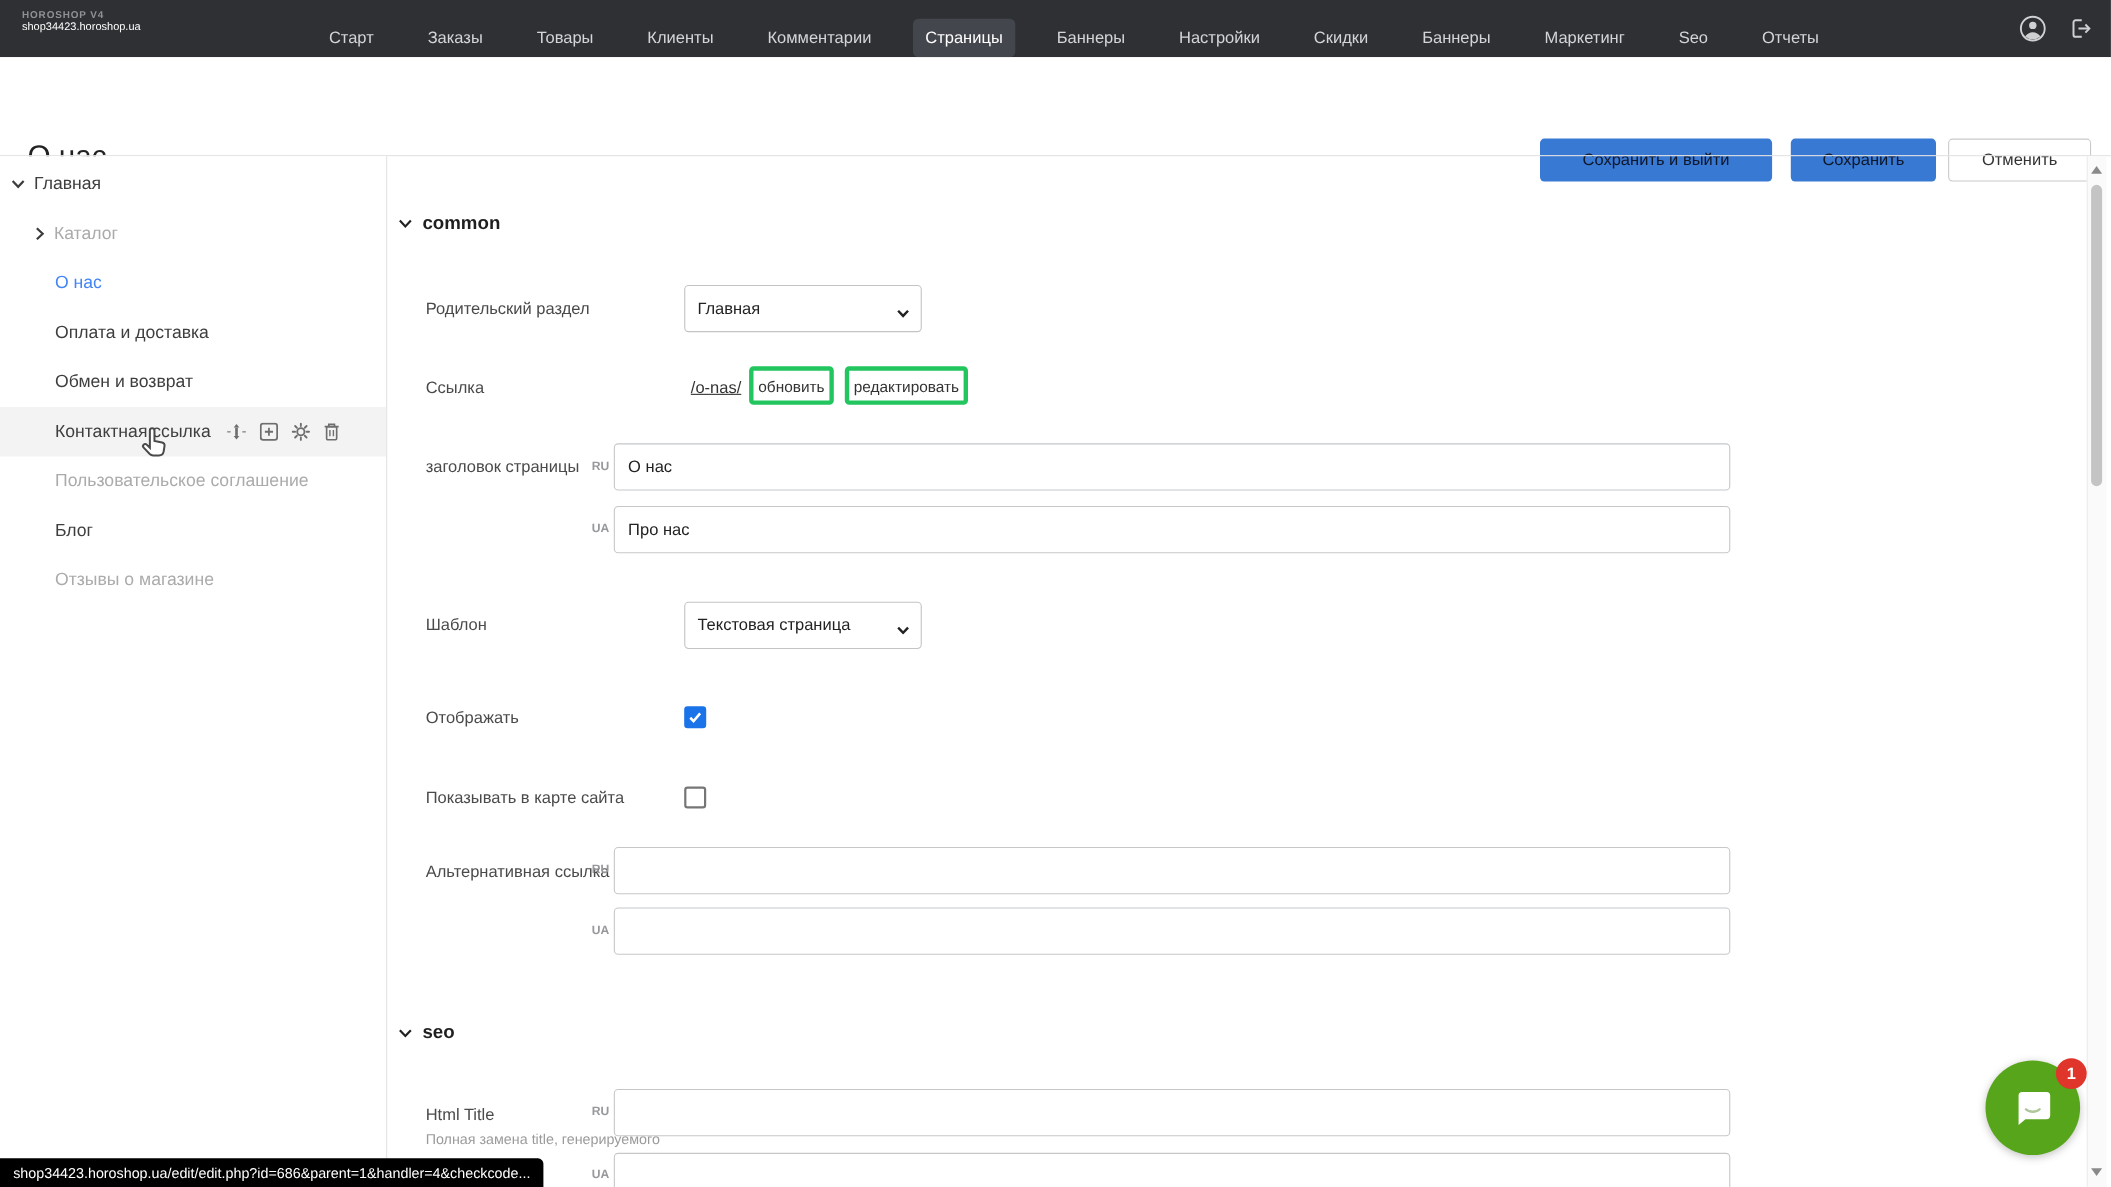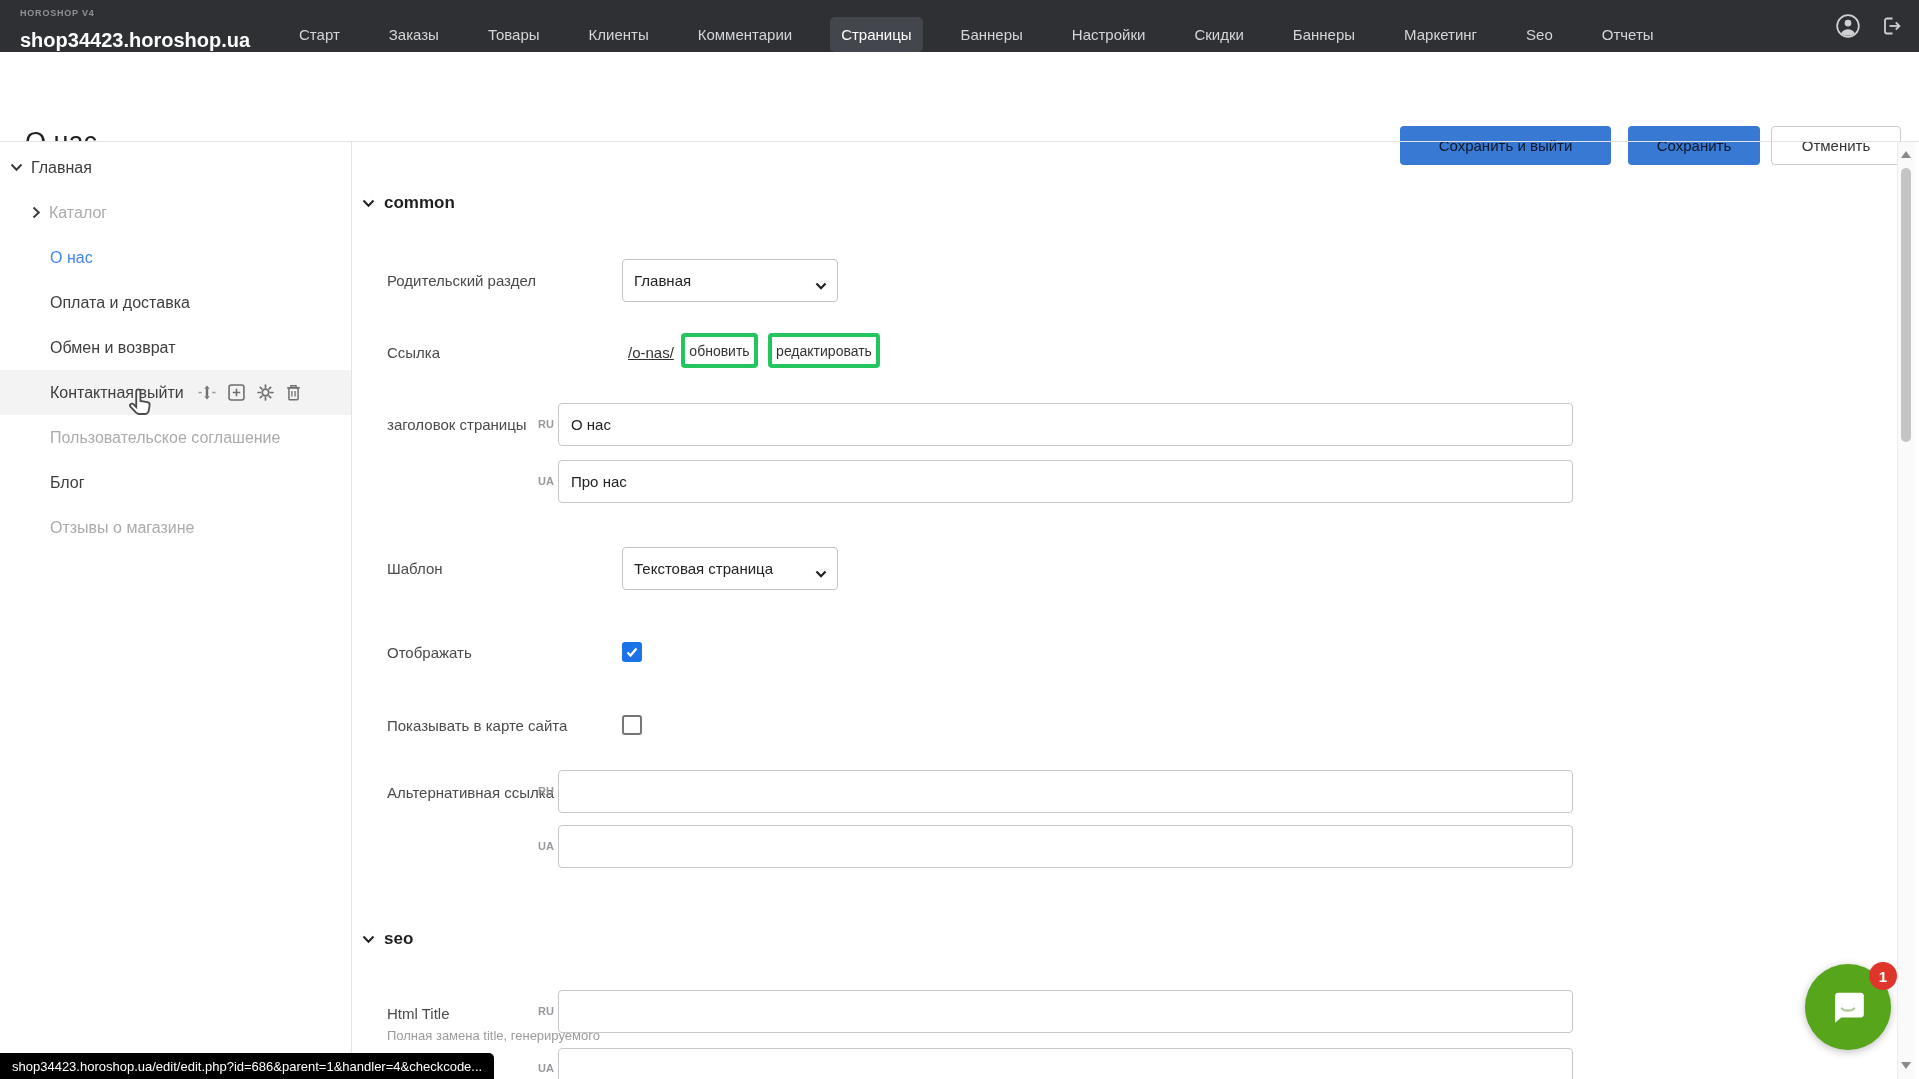--- a/index.html
+++ b/index.html
@@ -3,21 +3,21 @@
 <meta charset="utf-8">
 <style>
   * { margin:0; padding:0; box-sizing:border-box; }
   html,body { width:1919px; height:1079px; overflow:hidden; background:#fff;
     font-family:"Liberation Sans","DejaVu Sans",sans-serif; }
 
   
   .topnav { position:absolute; left:0; top:0; width:1919px; height:52px; background:#2e3034; }
   .brand { position:absolute; left:20px; top:8px; cursor:default; }
   .brand-small { font-size:9px; font-weight:bold; letter-spacing:.8px; color:#8f9194; }
-  .brand-main { font-size:20px; font-weight:bold; color:#fff; margin-top:11px; }
+  .brand-main { font-size:10px; font-weight:normal; color:#fff; margin-top:1px; }
   .nav-items { position:absolute; left:288px; top:0; height:52px; display:flex; align-items:flex-end; gap:27px; }
   .nav-item { font-size:15px; color:#d4d5d7; padding:9px 11px; border-radius:5px; cursor:pointer; white-space:nowrap; }
   .nav-item.active { background:#43464c; color:#fff; }
   .nav-icons { position:absolute; right:16px; top:0; height:52px; display:flex; align-items:center; gap:18px; }
 
   
   .page-header { position:absolute; left:0; top:52px; width:1919px; height:90px; background:#fff; }
   .page-title { position:absolute; left:25px; top:75px; font-size:27px; color:#222; }
   .btn { position:absolute; top:74px; height:39px; border-radius:4px; font-size:15px;
     display:flex; align-items:center; justify-content:center; cursor:pointer; border:none; }
@@ -144,21 +144,21 @@
   <div class="tree-row pl1 selected">
     <span>О нас</span>
   </div>
   <div class="tree-row pl1">
     <span>Оплата и доставка</span>
   </div>
   <div class="tree-row pl1">
     <span>Обмен и возврат</span>
   </div>
   <div class="tree-row pl1 hovered">
-    <span>Контактная выйти</span>
+    <span>Контактная ссылка</span>
     <span class="row-icons">
       <span>
         <svg width="18" height="15" viewBox="0 0 18 15">
             <path d="M9 0.5l2.6 3.2H6.4z M9 14.5l2.6-3.2H6.4z" fill="#6e6e6e"></path>
             <rect x="7.8" y="3.7" width="2.4" height="7.6" fill="#6e6e6e"></rect>
             <rect x="0.5" y="6.8" width="3.2" height="1.5" fill="#9a9a9a"></rect>
             <rect x="14.3" y="6.8" width="3.2" height="1.5" fill="#9a9a9a"></rect>
           </svg>
       </span>
       <span>

